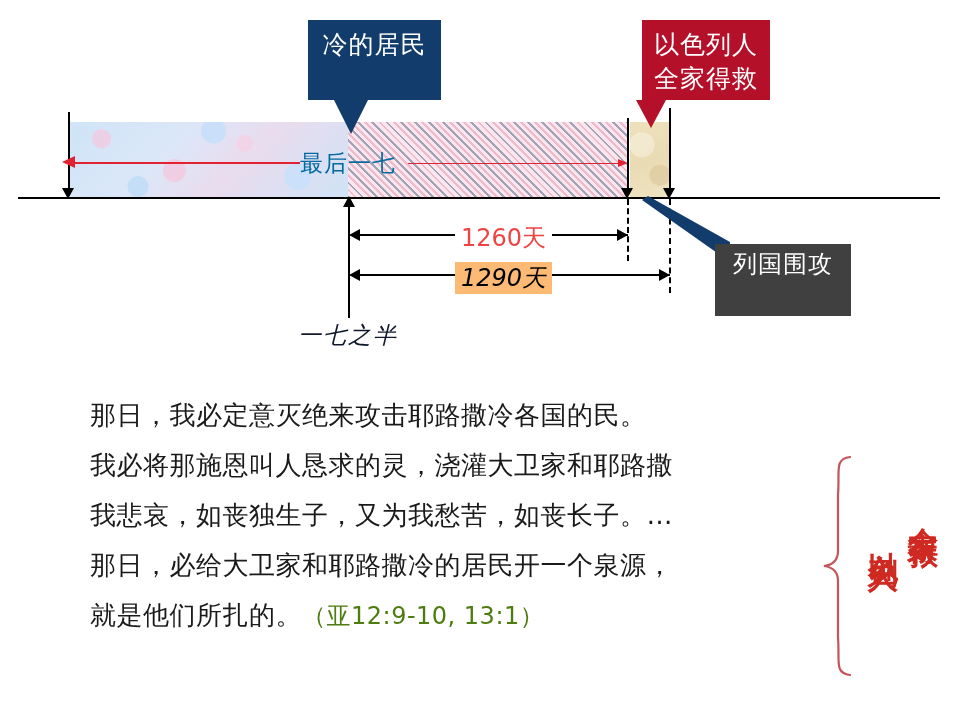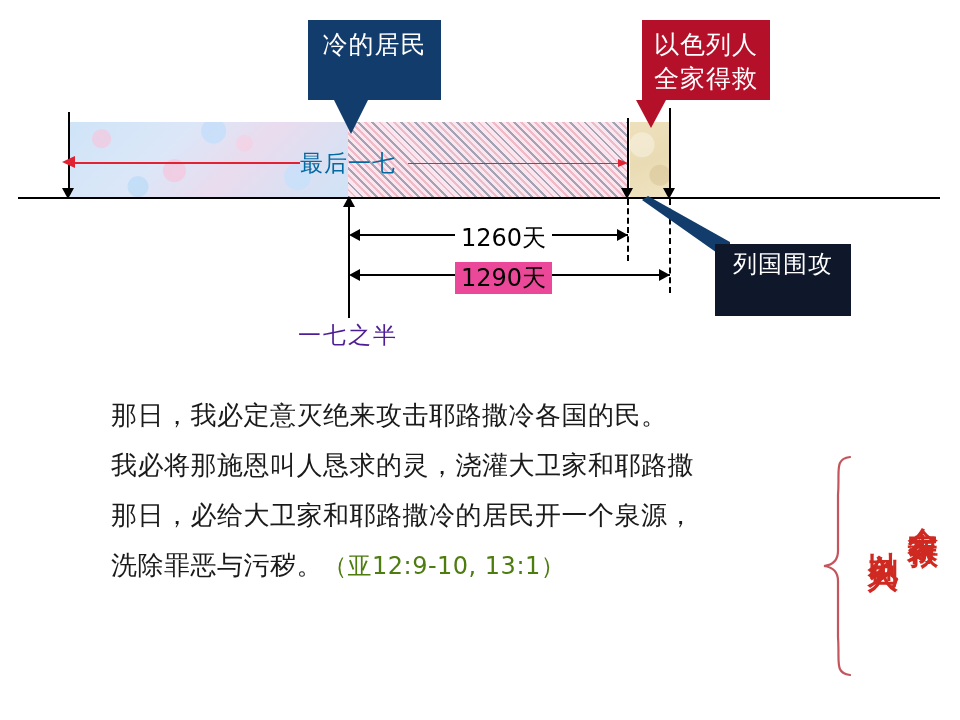--- a/index.html
+++ b/index.html
@@ -66,36 +66,36 @@
   .callout{position:absolute;color:#fff;text-align:center;
     font-family:"DejaVu Sans","Liberation Sans",sans-serif;
     font-size:25px;line-height:34px;font-weight:400;letter-spacing:1px;
     padding:8px 10px 10px 10px;box-sizing:border-box;}
   #callout-remove{left:308px;top:20px;width:133px;height:80px;background:#123c6b;}
   #callout-remove .tail{position:absolute;left:26px;top:80px;width:0;height:0;
     border-left:17px solid transparent;border-right:17px solid transparent;border-top:34px solid #123c6b;}
   #callout-saved{left:642px;top:20px;width:128px;height:80px;background:#b4102a;}
   #callout-saved .tail{position:absolute;left:-6px;top:80px;width:0;height:0;
     border-left:15px solid transparent;border-right:15px solid transparent;border-top:28px solid #b4102a;}
-  #callout-siege{left:715px;top:244px;width:136px;height:72px;background:#0f172a;
+  #callout-siege{left:715px;top:244px;width:136px;height:72px;background:#404040;
     font-size:24px;line-height:31px;padding-top:5px;}
 
   
   #siege-pointer{position:absolute;left:640px;top:196px;width:90px;height:66px;}
 
   .lbl{position:absolute;font-family:"DejaVu Sans","Liberation Sans",sans-serif;}
   #lbl-last-week{left:300px;top:148px;font-size:23px;color:#0369a1;letter-spacing:1px;}
-  #lbl-1260{left:455px;top:222px;font-size:24px;color:#000000;background:#fff;padding:0 6px;}
-  #lbl-1290{left:455px;top:262px;font-size:24px;color:#000;background:#ec4899;padding:0 6px;}
-  #lbl-half-week{left:298px;top:320px;font-size:23px;color:#4c1d95;letter-spacing:2px;}
+  #lbl-1260{left:455px;top:222px;font-size:24px;color:#ef4444;background:#fff;padding:0 6px;}
+  #lbl-1290{left:455px;top:262px;font-size:24px;color:#000;background:#fdba74;padding:0 6px;font-style:italic;}
+  #lbl-half-week{left:298px;top:320px;font-size:23px;color:#0f172a;letter-spacing:2px;font-style:italic;}
 
   
   #scripture{position:absolute;left:90px;top:392px;width:720px;
     font-family:"DejaVu Sans","Liberation Sans",sans-serif;
-    font-size:26px;line-height:47px;color:#1a1a1a;letter-spacing:.5px;margin-left:21px;}
+    font-size:26px;line-height:47px;color:#1a1a1a;letter-spacing:.5px;}
   #scripture p{margin:0 0 3px 0;}
   #verse-1{margin-bottom:8px;}
   #verse-ref{color:#4d7c0f;font-size:24px;}
 
   
   #right-note{position:absolute;left:820px;top:455px;width:120px;height:222px;}
   #brace{position:absolute;left:0;top:0;width:34px;height:222px;}
   .vtext{position:absolute;writing-mode:vertical-rl;text-orientation:upright;
     font-family:"DejaVu Sans","Liberation Sans",sans-serif;
     font-size:30px;line-height:34px;color:#cf2a22;font-weight:700;letter-spacing:4px;}
@@ -160,22 +160,23 @@
     <polygon points="8,0 90,46 90,66 2,4" fill="#123c6b"></polygon>
   </svg>
 
   <div class="callout" id="callout-siege">
     <div>列国围攻</div>
   </div>
 
   <div id="scripture">
     <p id="verse-1">那日，我必定意灭绝来攻击耶路撒冷各国的民。</p>
     <p>我必将那施恩叫人恳求的灵，浇灌大卫家和耶路撒</p>
+    <p>我悲哀，如丧独生子，又为我愁苦，如丧长子。…</p>
     <p>那日，必给大卫家和耶路撒冷的居民开一个泉源，</p>
-    <p><span>洗除罪恶与污秽。</span><span id="verse-ref">（亚12:9-10, 13:1）</span></p>
+    <p><span>就是他们所扎的。</span><span id="verse-ref">（亚12:9-10, 13:1）</span></p>
   </div>
 
   <div id="right-note">
     <svg id="brace" viewBox="0 0 34 222" xmlns="http://www.w3.org/2000/svg">
       <path d="M30 2 C14 4 20 16 18 40 L18 96 C18 106 12 110 4 111 C12 112 18 116 18 126 L18 182 C20 206 14 218 30 220" fill="none" stroke="#c4555c" stroke-width="2.2" stroke-linecap="round"></path>
     </svg>
     <div class="vtext" id="vtext-right">全家得救</div>
     <div class="vtext" id="vtext-left">以色列人</div>
   </div>
 

